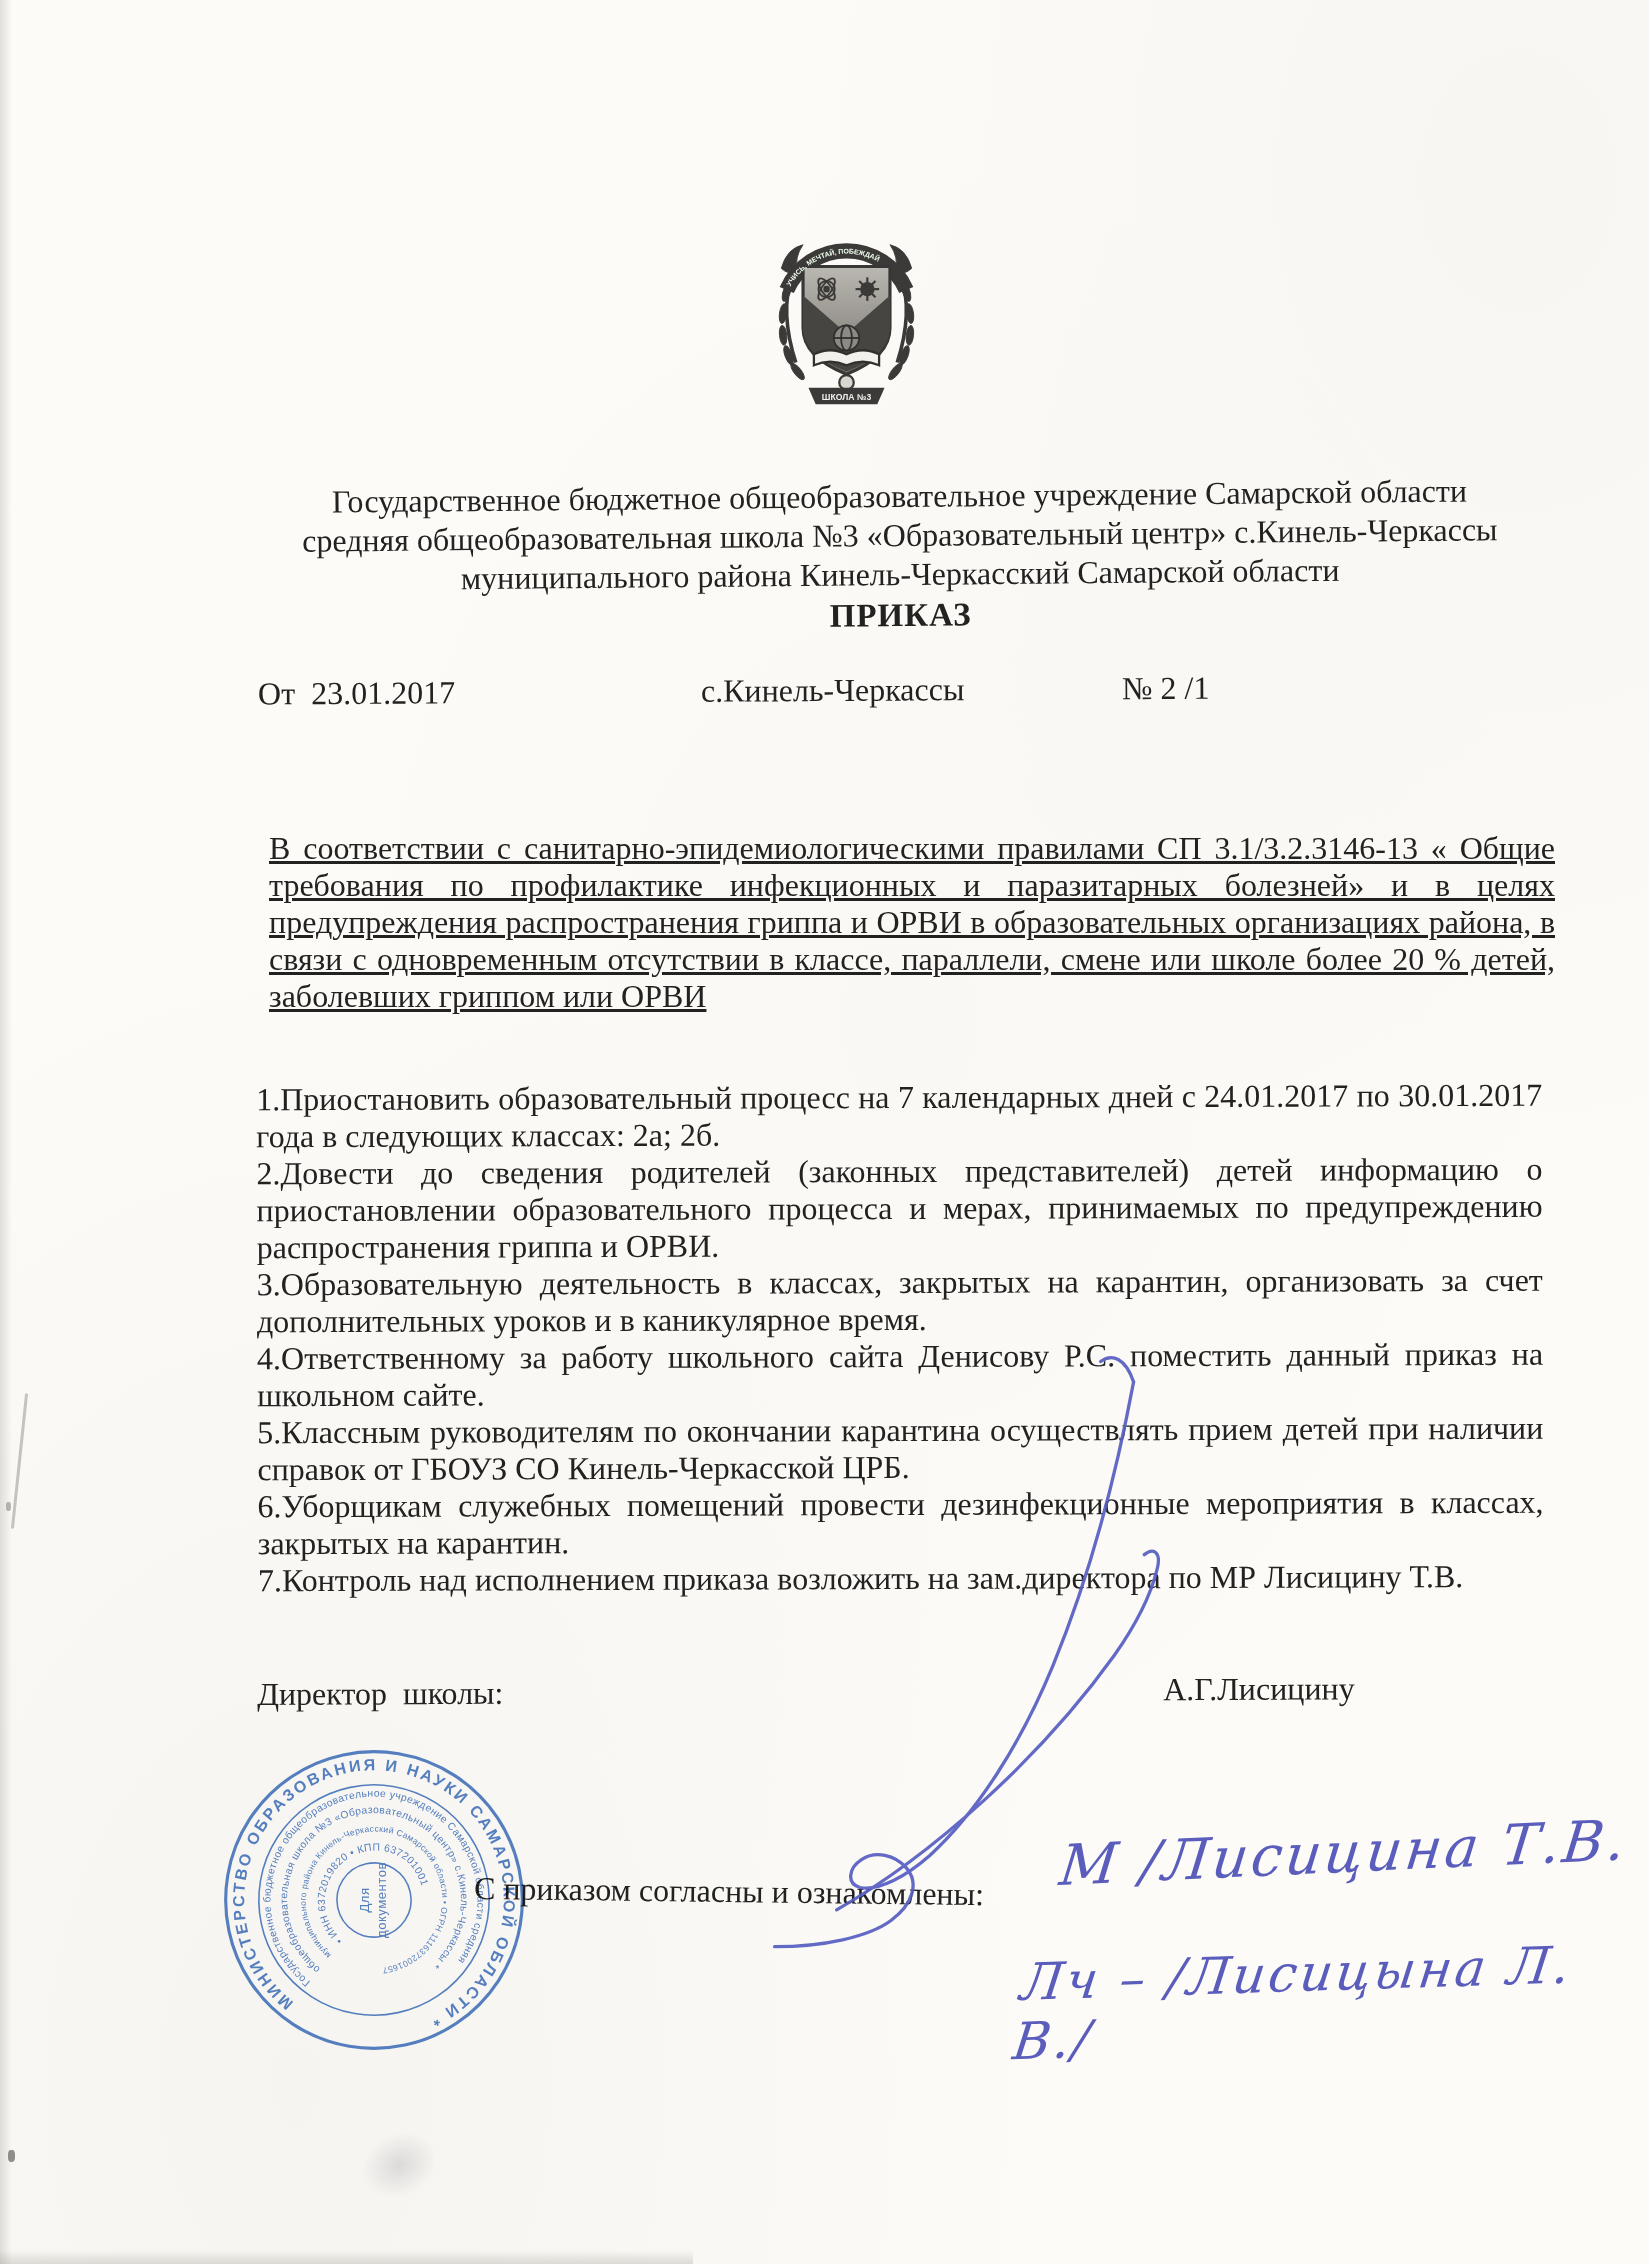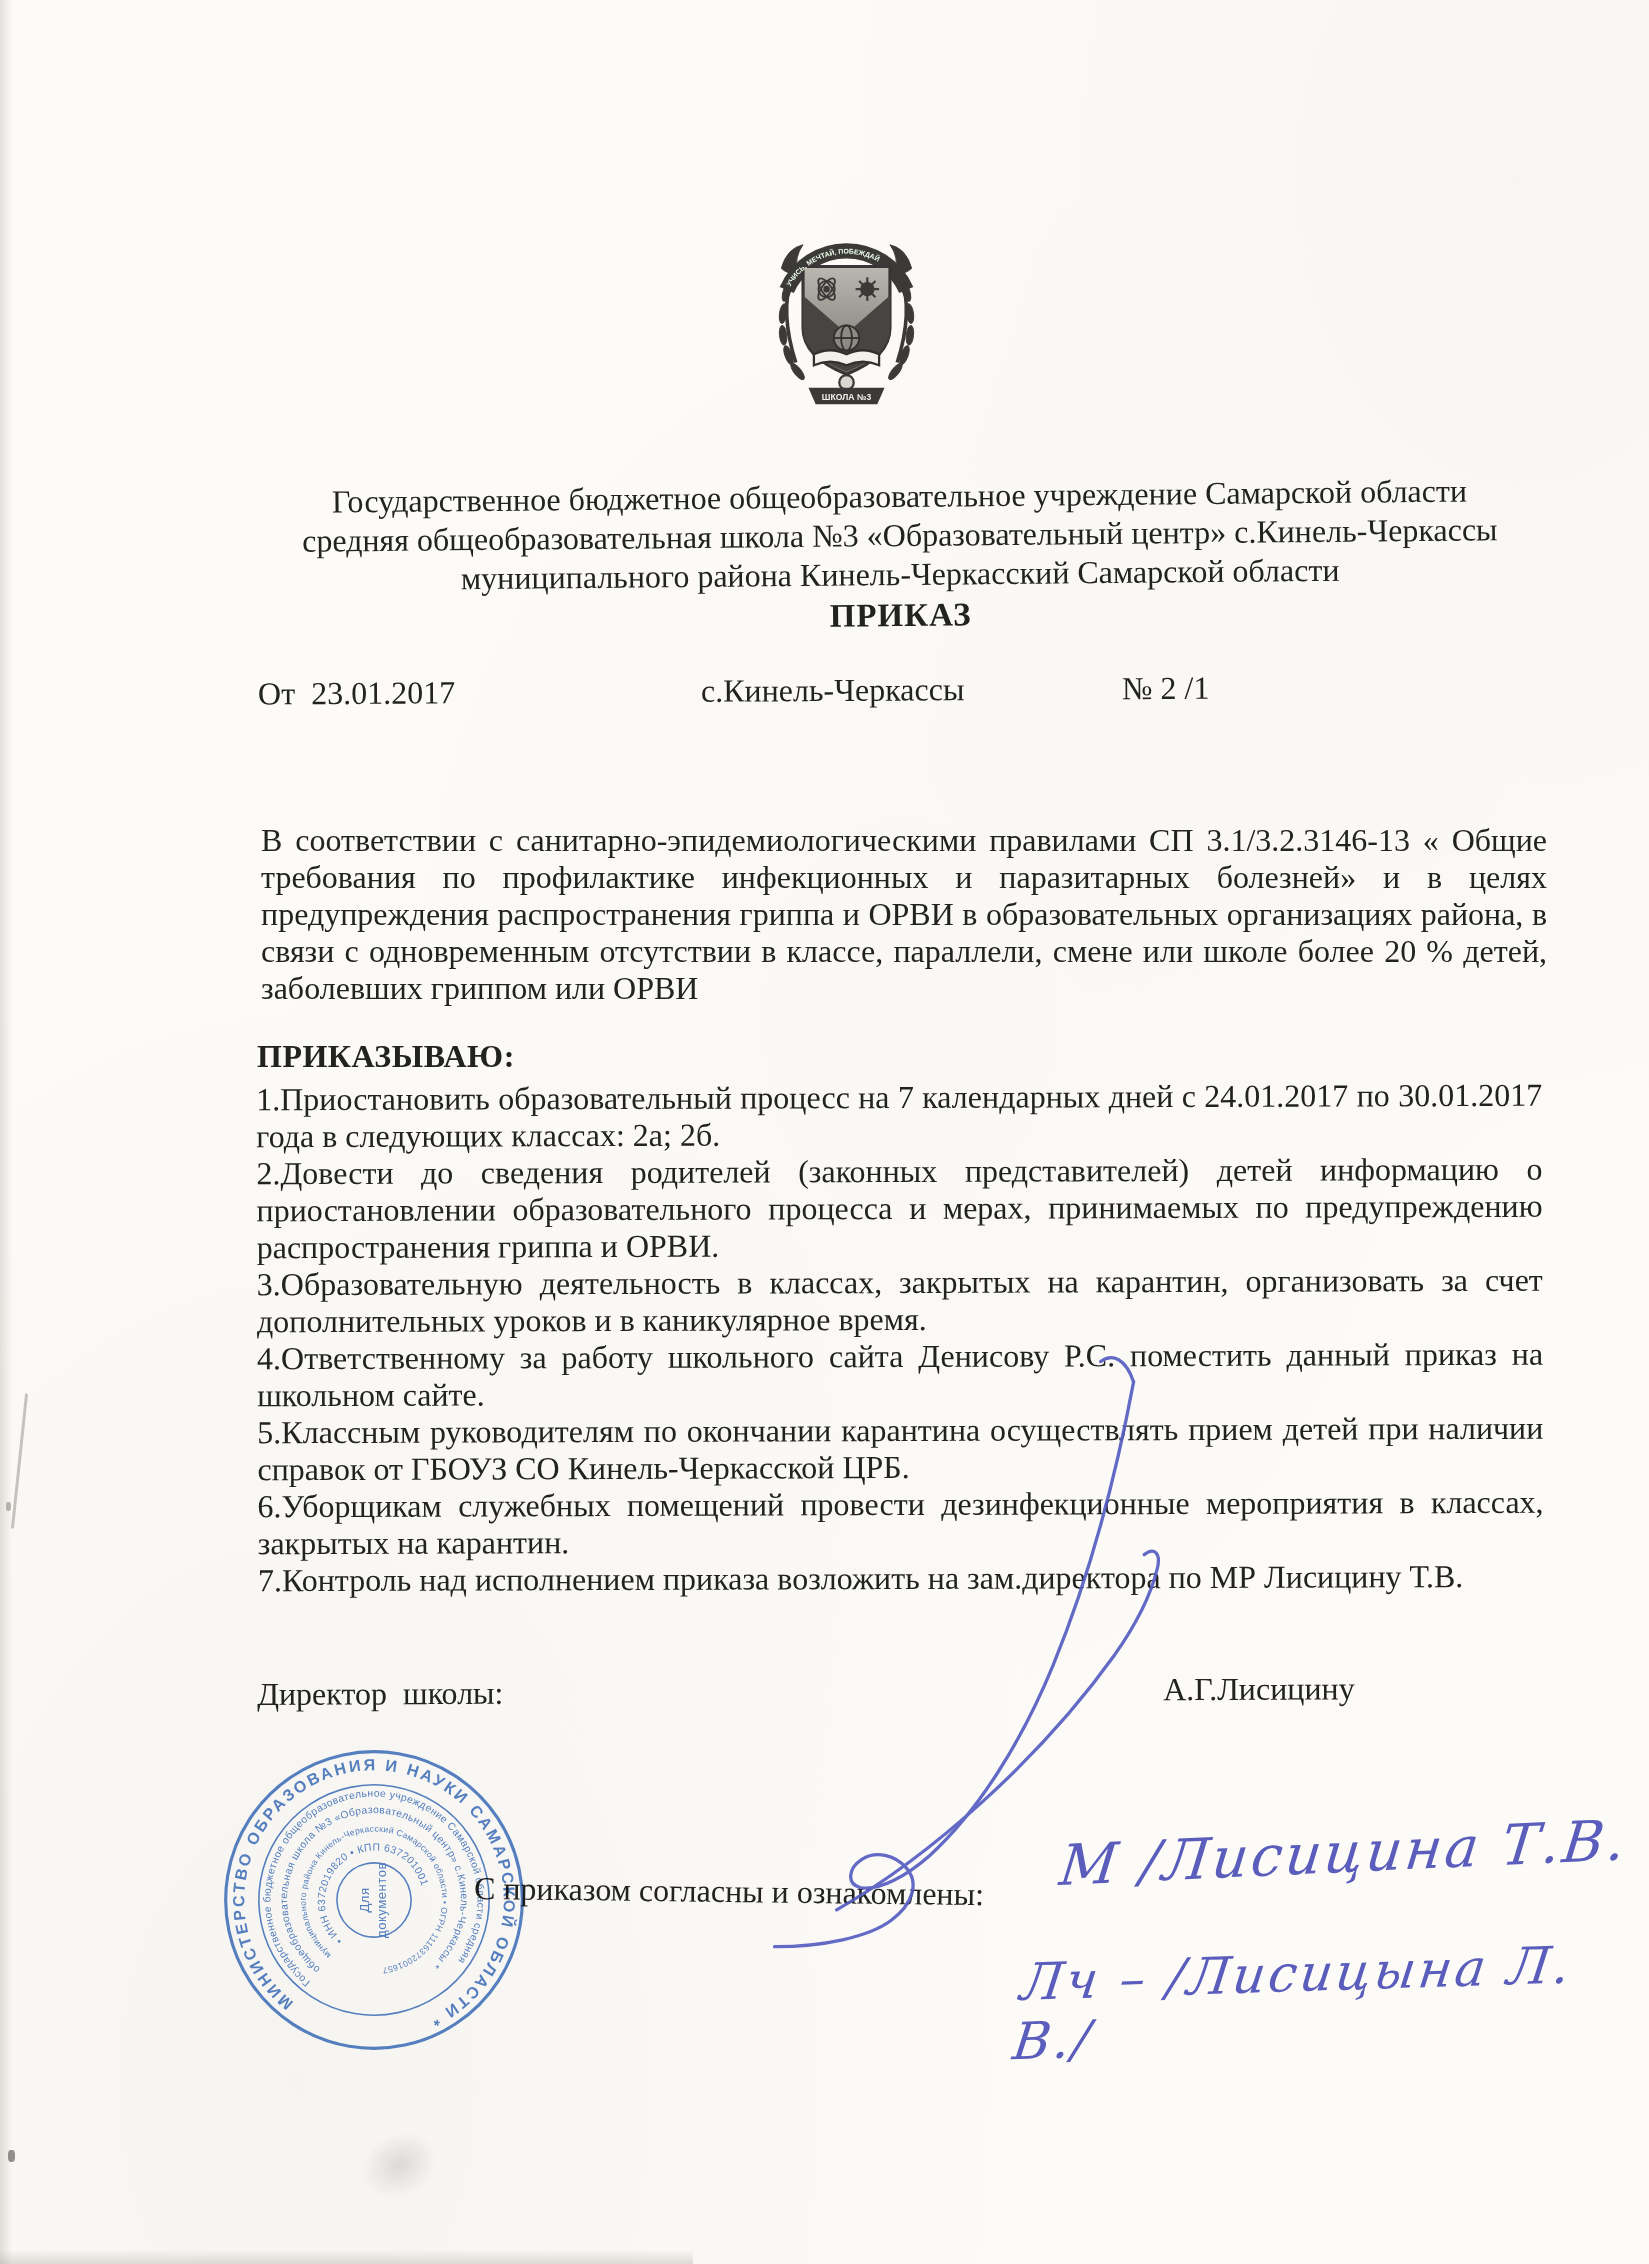--- a/index.html
+++ b/index.html
@@ -38,22 +38,23 @@
   .doc-type{font-weight:bold;font-size:33px;letter-spacing:1px;margin-top:1.9px;}
 
   .meta-row{position:absolute;left:0;top:672px;width:1650px;height:43px;font-size:32px;transform:rotate(-0.35deg);}
   .meta-date{position:absolute;left:258px;white-space:pre-wrap;}
   .meta-place{position:absolute;left:701px;}
   .meta-number{position:absolute;left:1122px;}
 
   
   .intro{
     position:absolute;left:257px;top:818px;width:1286px;
-    font-size:32px;line-height:37px;text-align:justify;margin:4px;
+    font-size:32px;line-height:37px;text-align:justify;margin:12px;
     transform:rotate(-0.3deeg);
+    text-decoration:underline;
   }
   .resolve{
     position:absolute;left:257px;top:1038px;width:1286px;
     font-weight:bold;font-size:32px;margin:0;letter-spacing:0.5px;
   }
   .items{
     position:absolute;left:257px;top:1079px;width:1286px;
     font-size:32px;line-height:37px;text-align:justify;
     transform:rotate(-0.2deg);
   }
@@ -176,21 +177,20 @@
   </div>
 
   <div class="meta-row">
     <span class="meta-date">От  23.01.2017</span>
     <span class="meta-place">с.Кинель-Черкассы</span>
     <span class="meta-number">№ 2 /1</span>
   </div>
 
   <p class="intro">В соответствии с санитарно-эпидемиологическими правилами СП 3.1/3.2.3146-13 « Общие требования по профилактике инфекционных и паразитарных болезней» и в целях предупреждения распространения гриппа и ОРВИ в образовательных организациях района, в связи с одновременным отсутствии в классе, параллели, смене или школе более 20 % детей, заболевших гриппом или ОРВИ</p>
 
-  <p class="resolve">ПРИКАЗЫВАЮ:</p>
 
   <div class="items">
     <p>1.Приостановить образовательный процесс на 7 календарных дней с 24.01.2017 по 30.01.2017 года в следующих классах: 2а; 2б.</p>
     <p>2.Довести до сведения родителей (законных представителей) детей информацию о приостановлении образовательного процесса и мерах, принимаемых по предупреждению распространения гриппа и ОРВИ.</p>
     <p>3.Образовательную деятельность в классах, закрытых на карантин, организовать за счет дополнительных уроков и в каникулярное время.</p>
     <p>4.Ответственному за работу школьного сайта Денисову Р.С. поместить  данный приказ на школьном сайте.</p>
     <p>5.Классным руководителям по окончании карантина осуществлять прием детей при наличии справок от ГБОУЗ  СО Кинель-Черкасской ЦРБ.</p>
     <p>6.Уборщикам служебных помещений провести дезинфекционные мероприятия в классах, закрытых на карантин.</p>
     <p>7.Контроль над исполнением приказа возложить на зам.директора по МР Лисицину Т.В.</p>
   </div>

